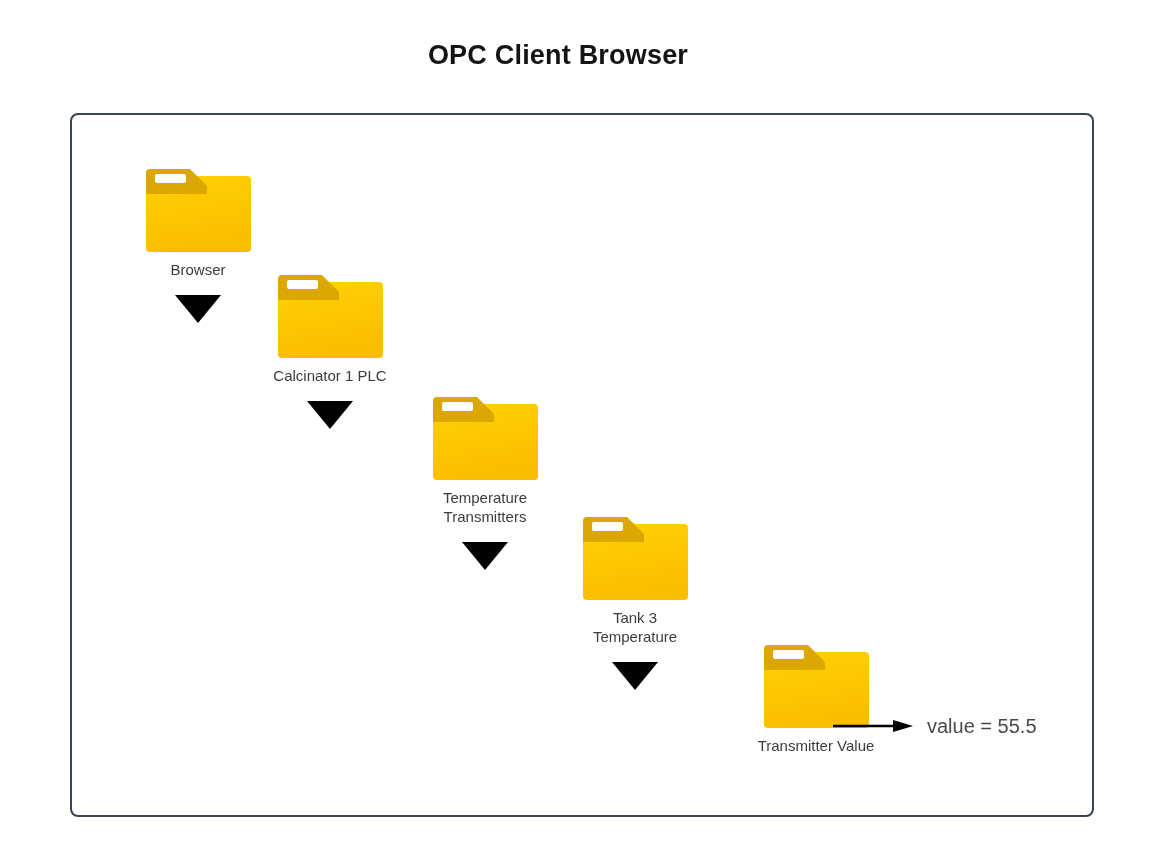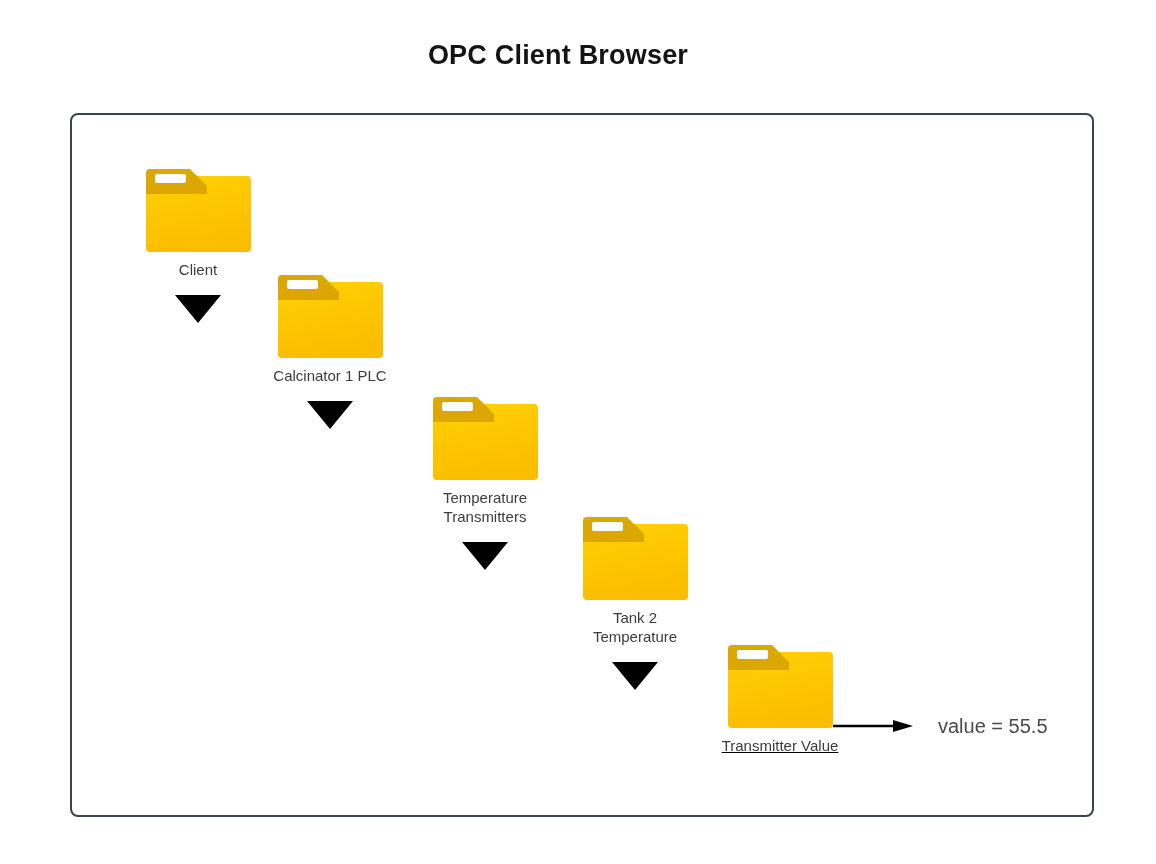--- a/index.html
+++ b/index.html
@@ -37,21 +37,21 @@
   .folder-tab{fill:var(--folder_tab);}
   .folder-slot{fill:var(--folder_slot);}
   .node-label{
     margin-top:8px; text-align:center; font-size:15px; line-height:19px;
     color:var(--label_text); white-space:pre-line;
   }
   .expand-svg{display:block; margin-top:16px; width:46px; height:28px;}
   .expand-tri{fill:var(--expand_arrow);}
   .value-annotation{
     position:absolute; left:833px; top:713px; height:26px;
-    display:flex; align-items:center; gap:25px;
+    display:flex; align-items:center; gap:14px;
   }
   .arrow-svg{display:block; width:80px; height:14px;}
   .arrow-line{stroke:var(--arrow); stroke-width:2.5;}
   .arrow-head{fill:var(--arrow);}
   .value-text{font-size:20px; color:var(--value_text); white-space:nowrap;}
   .defs-holder{position:absolute; width:0; height:0;}
 </style>
 </head>
 <body>
 
@@ -67,21 +67,21 @@
 <div class="page-title">OPC Client Browser</div>
 
 <div class="panel"></div>
 
 <div class="node" style="left:118px; top:167px;">
   <svg class="folder-svg" viewBox="0 0 105 85">
     <rect class="folder-body" x="0" y="9" width="105" height="76" rx="4"></rect>
     <path class="folder-tab" d="M0,27 L0,6 Q0,2 4,2 L44,2 L61,19 L61,27 Z"></path>
     <rect class="folder-slot" x="9" y="7" width="31" height="9" rx="2"></rect>
   </svg>
-  <div class="node-label">Client</div>
+  <div class="node-label">Browser</div>
   <svg class="expand-svg" viewBox="0 0 46 28">
     <polygon class="expand-tri" points="0,0 46,0 23,28"></polygon>
   </svg>
 </div>
 
 <div class="node" style="left:250px; top:273px;justify-content:space-between;">
   <svg class="folder-svg" viewBox="0 0 105 85">
     <rect class="folder-body" x="0" y="9" width="105" height="76" rx="4"></rect>
     <path class="folder-tab" d="M0,27 L0,6 Q0,2 4,2 L44,2 L61,19 L61,27 Z"></path>
     <rect class="folder-slot" x="9" y="7" width="31" height="9" rx="2"></rect>
@@ -104,28 +104,28 @@
     <polygon class="expand-tri" points="0,0 46,0 23,28"></polygon>
   </svg>
 </div>
 
 <div class="node" style="left:555px; top:515px;">
   <svg class="folder-svg" viewBox="0 0 105 85">
     <rect class="folder-body" x="0" y="9" width="105" height="76" rx="4"></rect>
     <path class="folder-tab" d="M0,27 L0,6 Q0,2 4,2 L44,2 L61,19 L61,27 Z"></path>
     <rect class="folder-slot" x="9" y="7" width="31" height="9" rx="2"></rect>
   </svg>
-  <div class="node-label">Tank 2
+  <div class="node-label">Tank 3
 Temperature</div>
   <svg class="expand-svg" viewBox="0 0 46 28">
     <polygon class="expand-tri" points="0,0 46,0 23,28"></polygon>
   </svg>
 </div>
 
-<div class="node" style="left:700px; top:643px;text-decoration:underline;">
+<div class="node" style="left:736px; top:643px;">
   <svg class="folder-svg" viewBox="0 0 105 85">
     <rect class="folder-body" x="0" y="9" width="105" height="76" rx="4"></rect>
     <path class="folder-tab" d="M0,27 L0,6 Q0,2 4,2 L44,2 L61,19 L61,27 Z"></path>
     <rect class="folder-slot" x="9" y="7" width="31" height="9" rx="2"></rect>
   </svg>
   <div class="node-label">Transmitter Value</div>
 </div>
 
 <div class="value-annotation">
   <svg class="arrow-svg" viewBox="0 0 80 14">

